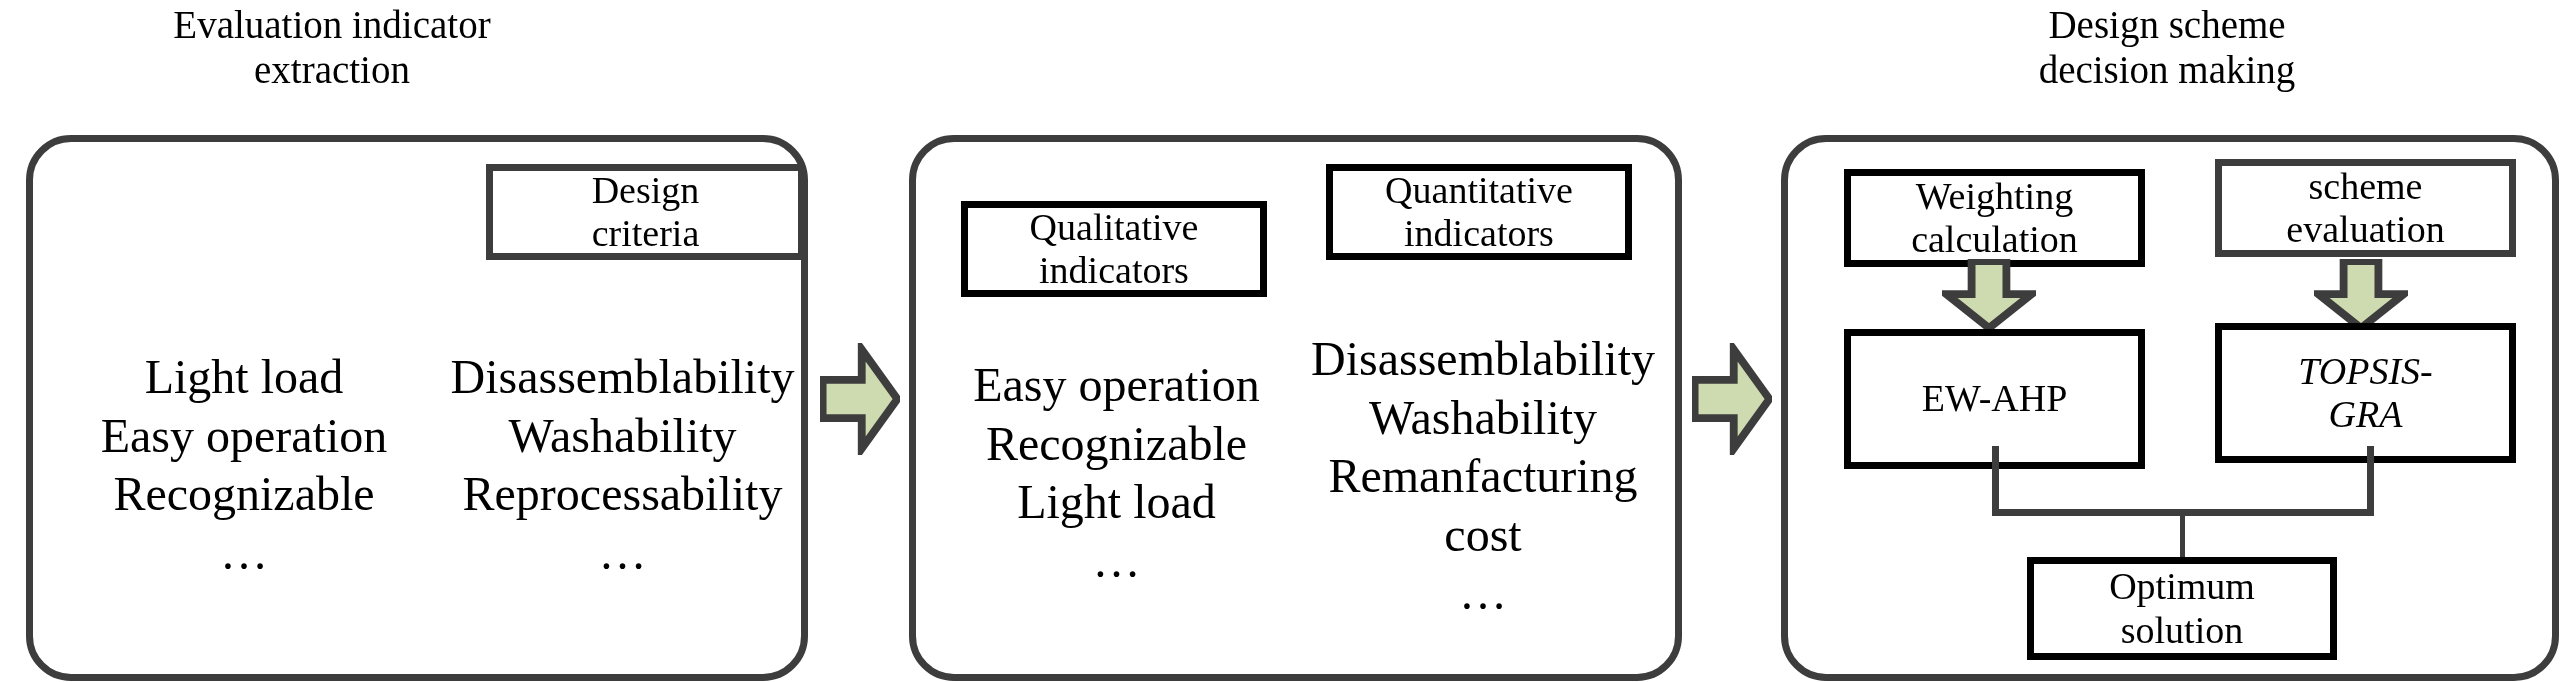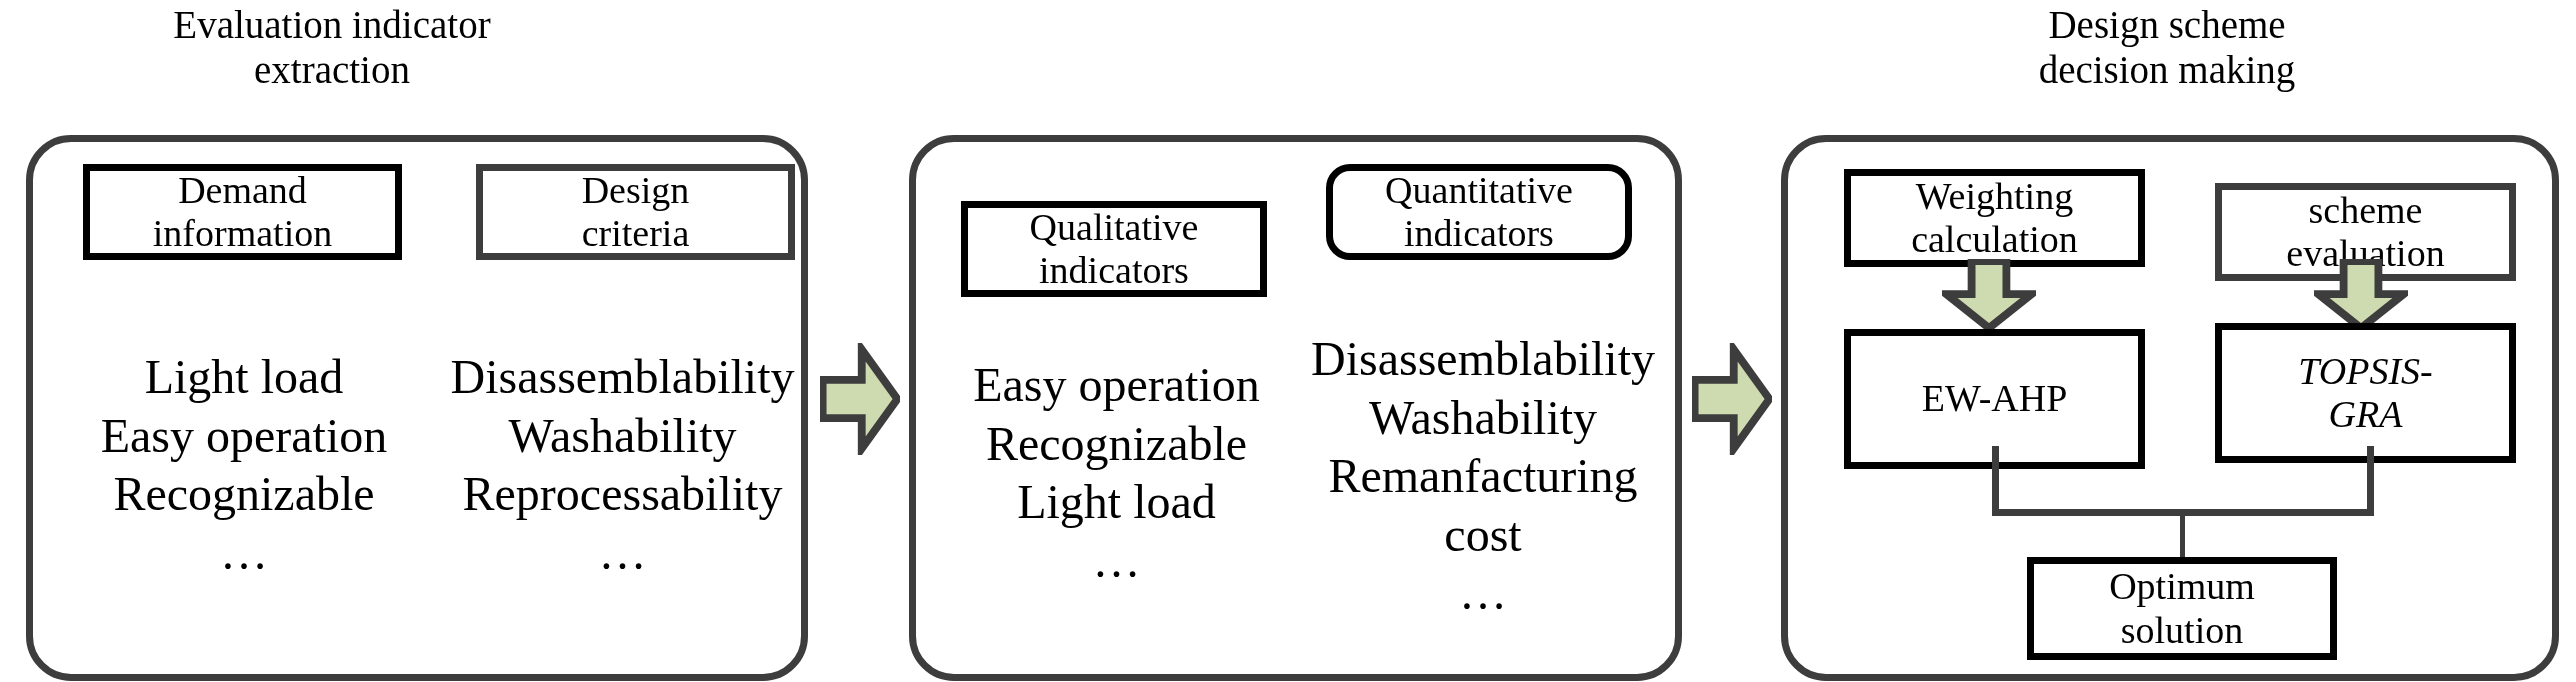--- a/index.html
+++ b/index.html
@@ -76,24 +76,22 @@
 </head>
 <body>
 
 <div id="canvas">
 
   <div class="stage-title" style="left:26px; top:1.7px; width:612px;">Evaluation indicator
 extraction</div>
 
   <div class="stage" style="left:26px; top:135px; width:782px; height:546px;"></div>
 
-  <div class="hbox black" style="left:83px; top:164px; width:319px; height:96px;">Demand
-information</div>
 
-  <div class="hbox gray" style="left:476px; top:164px; width:319px; height:96px;">Design
+  <div class="hbox gray" style="left:486px; top:164px; width:319px; height:96px;">Design
 criteria</div>
 
   <div class="list" style="left:52px; top:348px; width:384px;">Light load
 Easy operation
 Recognizable
 …</div>
 
   <div class="list" style="left:428px; top:348px; width:389px;">Disassemblability
 Washability
 Reprocessability
@@ -104,21 +102,21 @@
       <polygon points="3,42 48,42 48,7 89,64 48,121 48,86 3,86" fill="#CEDAB0" stroke="#3D3D3D" stroke-width="9" stroke-linejoin="miter"></polygon>
     </svg>
   </div>
 
 
   <div class="stage" style="left:909px; top:135px; width:773px; height:546px;"></div>
 
   <div class="hbox black" style="left:961px; top:164px; width:306px; height:96px;margin-top:37px;">Qualitative
 indicators</div>
 
-  <div class="hbox black" style="left:1326px; top:164px; width:306px; height:96px;border-radius:24px;">Quantitative
+  <div class="hbox black" style="left:1326px; top:164px; width:306px; height:96px;">Quantitative
 indicators</div>
 
   <div class="list" style="left:933px; top:356px; width:367px;">Easy operation
 Recognizable
 Light load
 …</div>
 
   <div class="list" style="left:1291px; top:330px; width:384px;">Disassemblability
 Washability
 Remanfacturing
@@ -132,21 +130,21 @@
   </div>
 
   <div class="stage-title" style="left:1800px; top:1.7px; width:734px;font-family:Liberation Serif, serif;">Design scheme
 decision making</div>
 
   <div class="stage" style="left:1781px; top:135px; width:778px; height:546px;"></div>
 
   <div class="hbox black" style="left:1844px; top:169px; width:301px; height:98px;">Weighting
 calculation</div>
 
-  <div class="hbox gray" style="left:2215px; top:159px; width:301px; height:98px;margin-top:24px;">scheme
+  <div class="hbox gray" style="left:2215px; top:159px; width:301px; height:98px;">scheme
 evaluation</div>
 
   <div class="arrow" style="left:1942px; top:259px; width:94px; height:72px;">
     <svg width="94" height="72" viewBox="0 0 108 82">
       <polygon points="34,2 74,2 74,40 103,40 54,79 5,40 34,40" fill="#CEDAB0" stroke="#3D3D3D" stroke-width="9" stroke-linejoin="miter"></polygon>
     </svg>
   </div>
 
   <div class="arrow" style="left:2314px; top:259px; width:94px; height:72px;">
     <svg width="94" height="72" viewBox="0 0 108 82">

